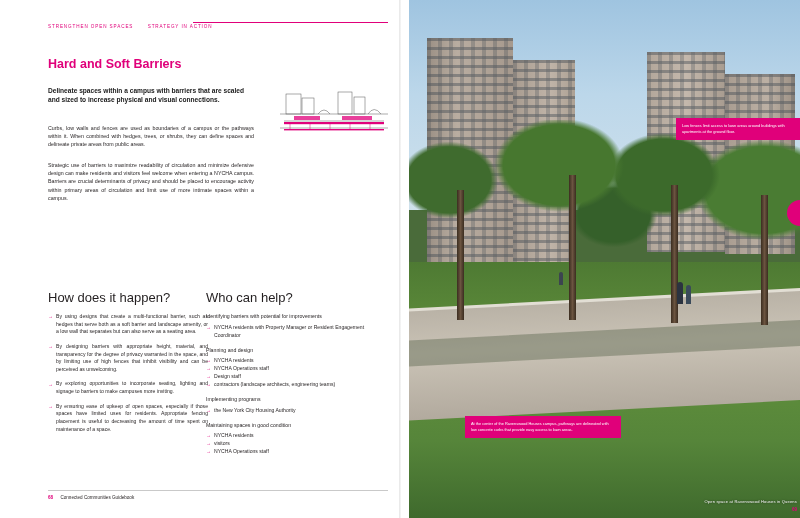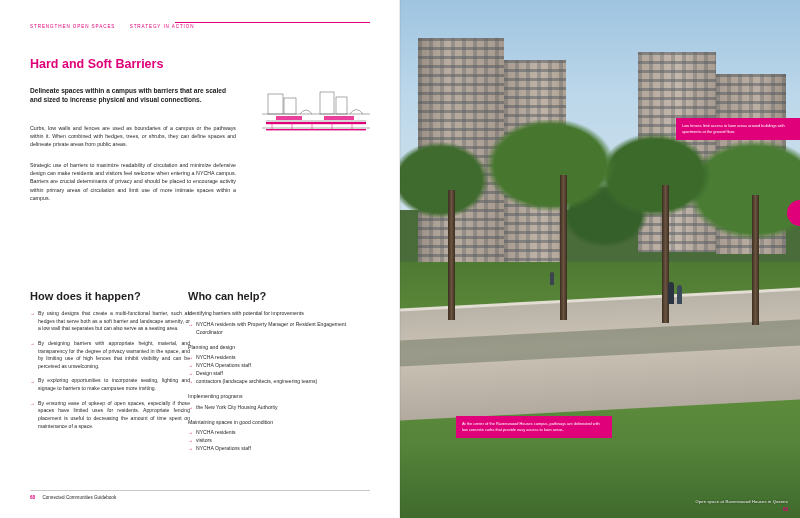--- a/index.html
+++ b/index.html
@@ -15,21 +15,21 @@
     background: #ffffff;
     overflow: hidden;
     display: flex;
   }
   .page {
     position: relative;
     height: 518px;
     background: #ffffff;
     overflow: hidden;
   }
-  .page-left { width: 400px; }
+  .page-left { width: 400px; margin-left: 18px; }
   .page-right { width: 400px; }
   .gutter {
     position: absolute;
     left: 399px; top: 0;
     width: 2px; height: 518px;
     background: linear-gradient(to right, rgba(0,0,0,0.10), rgba(0,0,0,0.03));
     z-index: 30;
     pointer-events: none;
   }
 
@@ -96,22 +96,22 @@
   .col {
     position: absolute;
     top: 290px;
     font-size: 5px;
     color: #231f20;
   }
   .col-left { left: 30px; width: 160px; }
   .col-right { left: 188px; width: 172px; }
   .col h3 {
     margin: 0 0 8px 0;
-    font-size: 11px;
-    font-weight: bold;
+    font-size: 13px;
+    font-weight: normal;
     color: #231f20;
   }
   .bullet {
     position: relative;
     padding-left: 8px;
     margin-bottom: 7px;
     line-height: 1.5;
     font-size: 5.1px;
     text-align: justify;
   }

